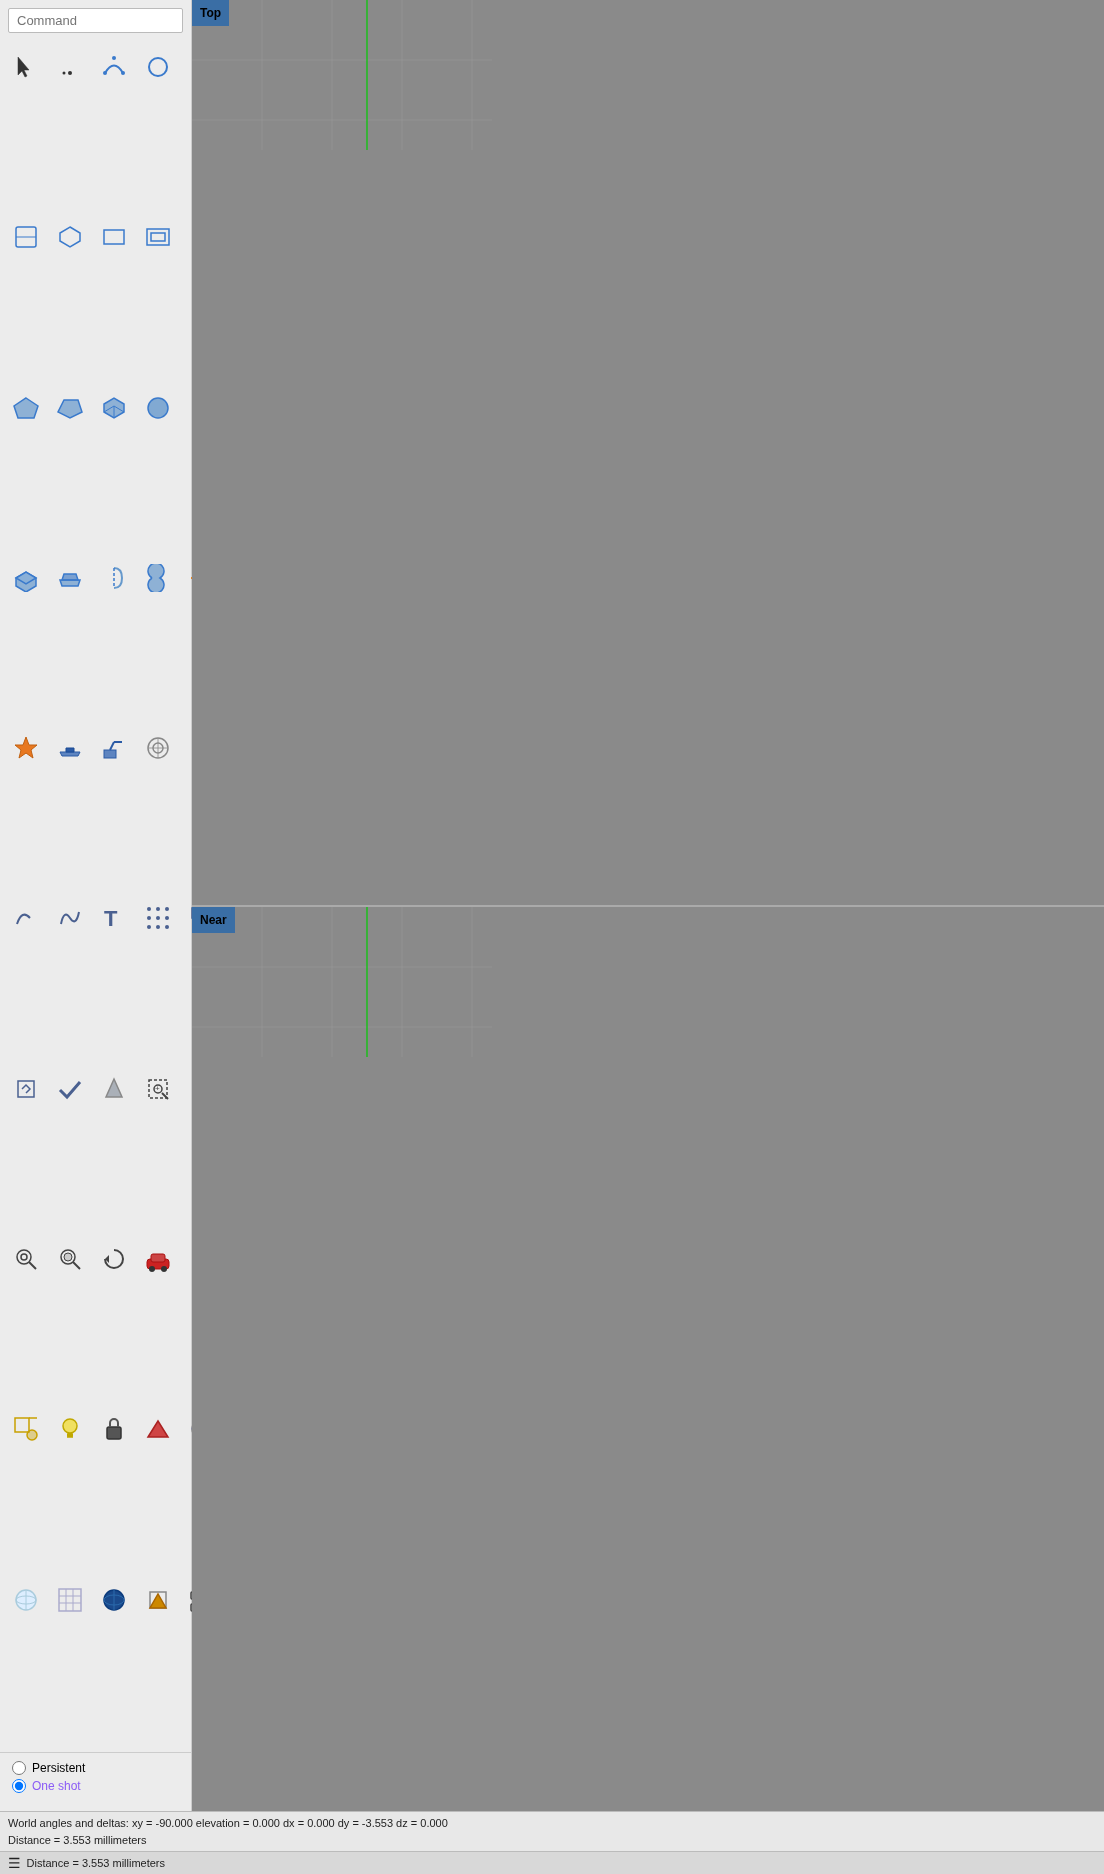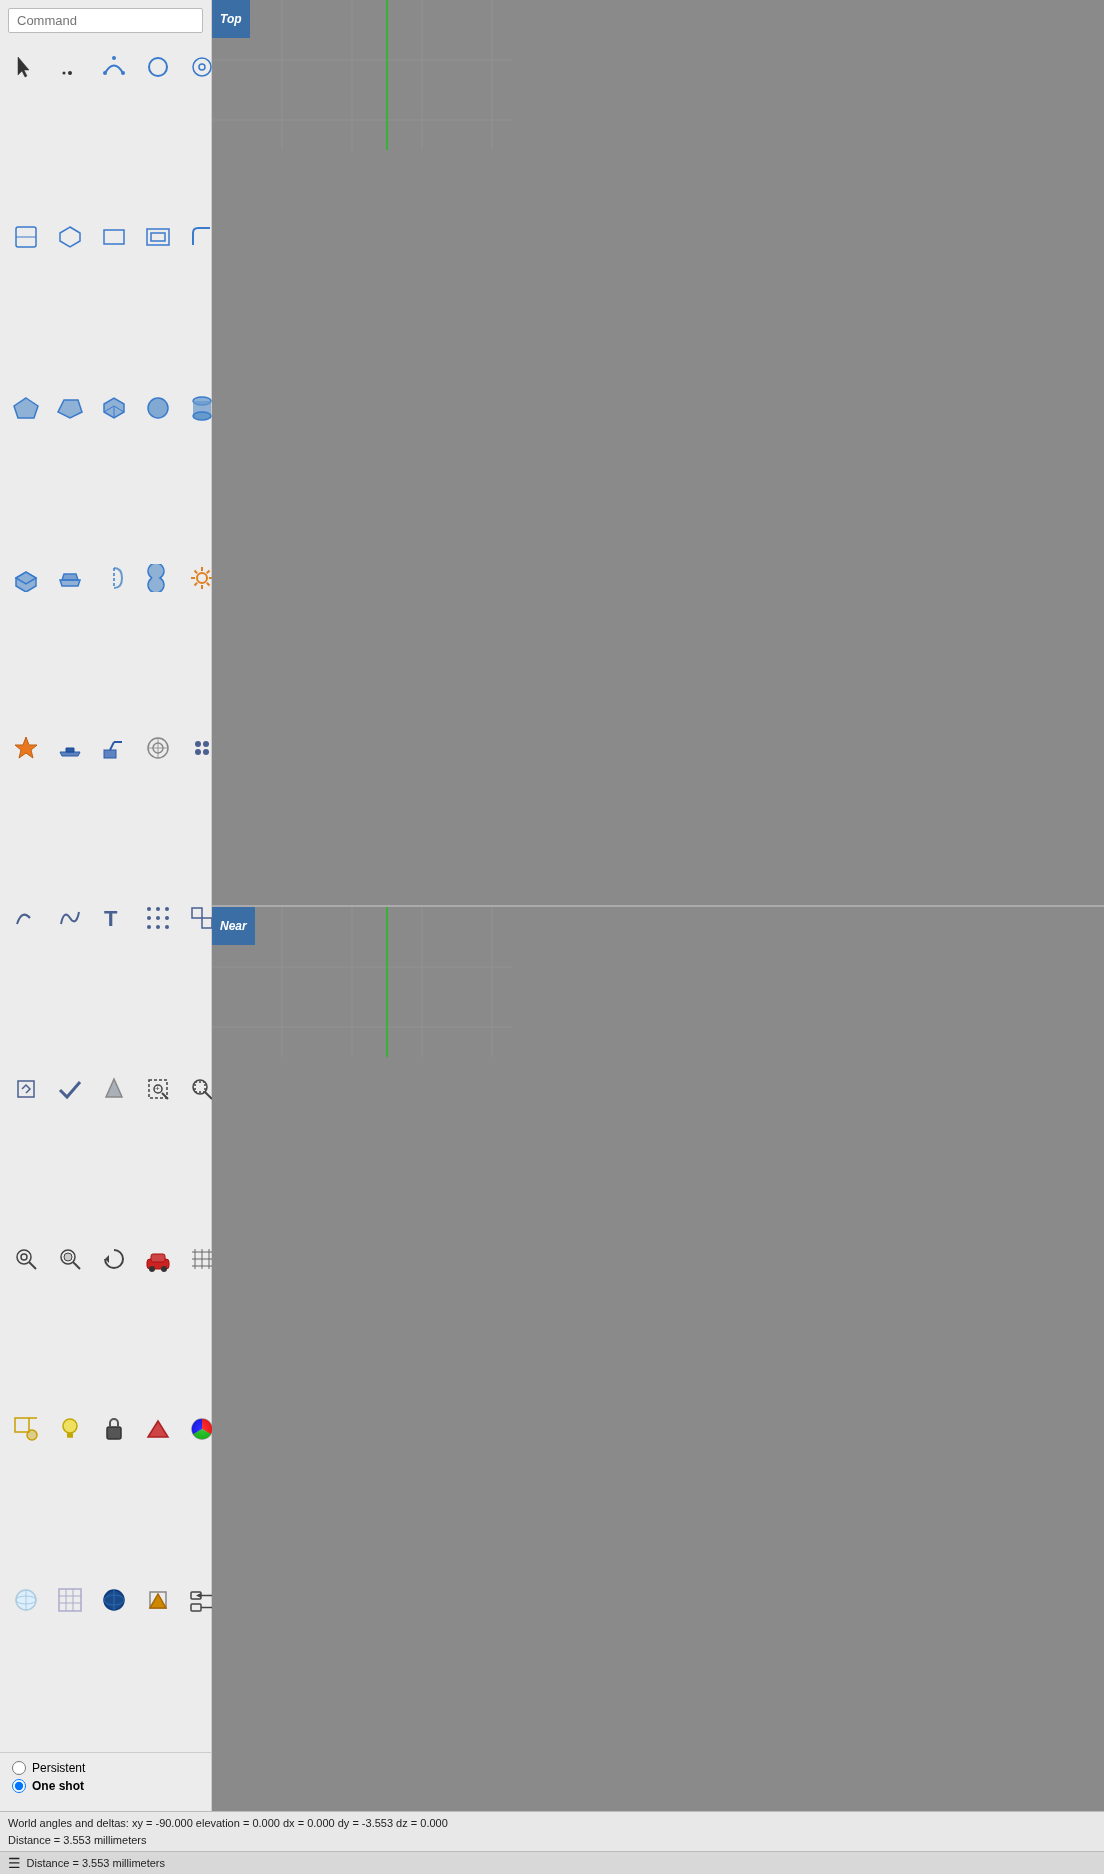--- a/index.html
+++ b/index.html
@@ -16,21 +16,21 @@
 
     
     .main-container {
       display: flex;
       flex: 1;
       overflow: hidden;
     }
 
     
     .toolbar {
-      width: 212px;
+      width: 192px;
       background: #ececec;
       display: flex;
       flex-direction: column;
       flex-shrink: 0;
       border-right: 1px solid #ccc;
     }
 
     .command-input {
       margin: 8px;
       padding: 4px 8px;
@@ -133,26 +133,25 @@
       position: relative;
       background: #8a8a8a;
       overflow: hidden;
     }
 
     .viewport-label {
       position: absolute;
       top: 0;
       left: 0;
       background: #3a6ea5;
-      color: #ffffff;
+      color: #000000;
       font-size: 12px;
       font-weight: bold;
-      padding: 12px 8px;
+      padding: 6px 8px;
       z-index: 10;
-      font-style: italic;
     }
 
     
     .grid-canvas {
       position: absolute;
       top: 0; left: 0; right: 0; bottom: 0;
     }
 
     
     .status-bar {
@@ -534,21 +533,21 @@
       </div>
 
     <div class="bottom-left-panel">
       <div class="radio-group">
         <label class="radio-item">
           <input type="radio" name="snap-mode" style="">
           <span>Persistent</span>
         </label>
         <label class="radio-item">
           <input type="radio" name="snap-mode" checked="" style="">
-          <span style="color:#000000; font-weight:bold;">One shot</span>
+          <span style="color:#8b5cf6; font-weight:normal;">One shot</span>
         </label>
       </div>
     </div>
   </div>
 
   <div class="viewport-area">
 
     <div class="viewport-top">
       <div class="viewport-label">Top</div>
 

